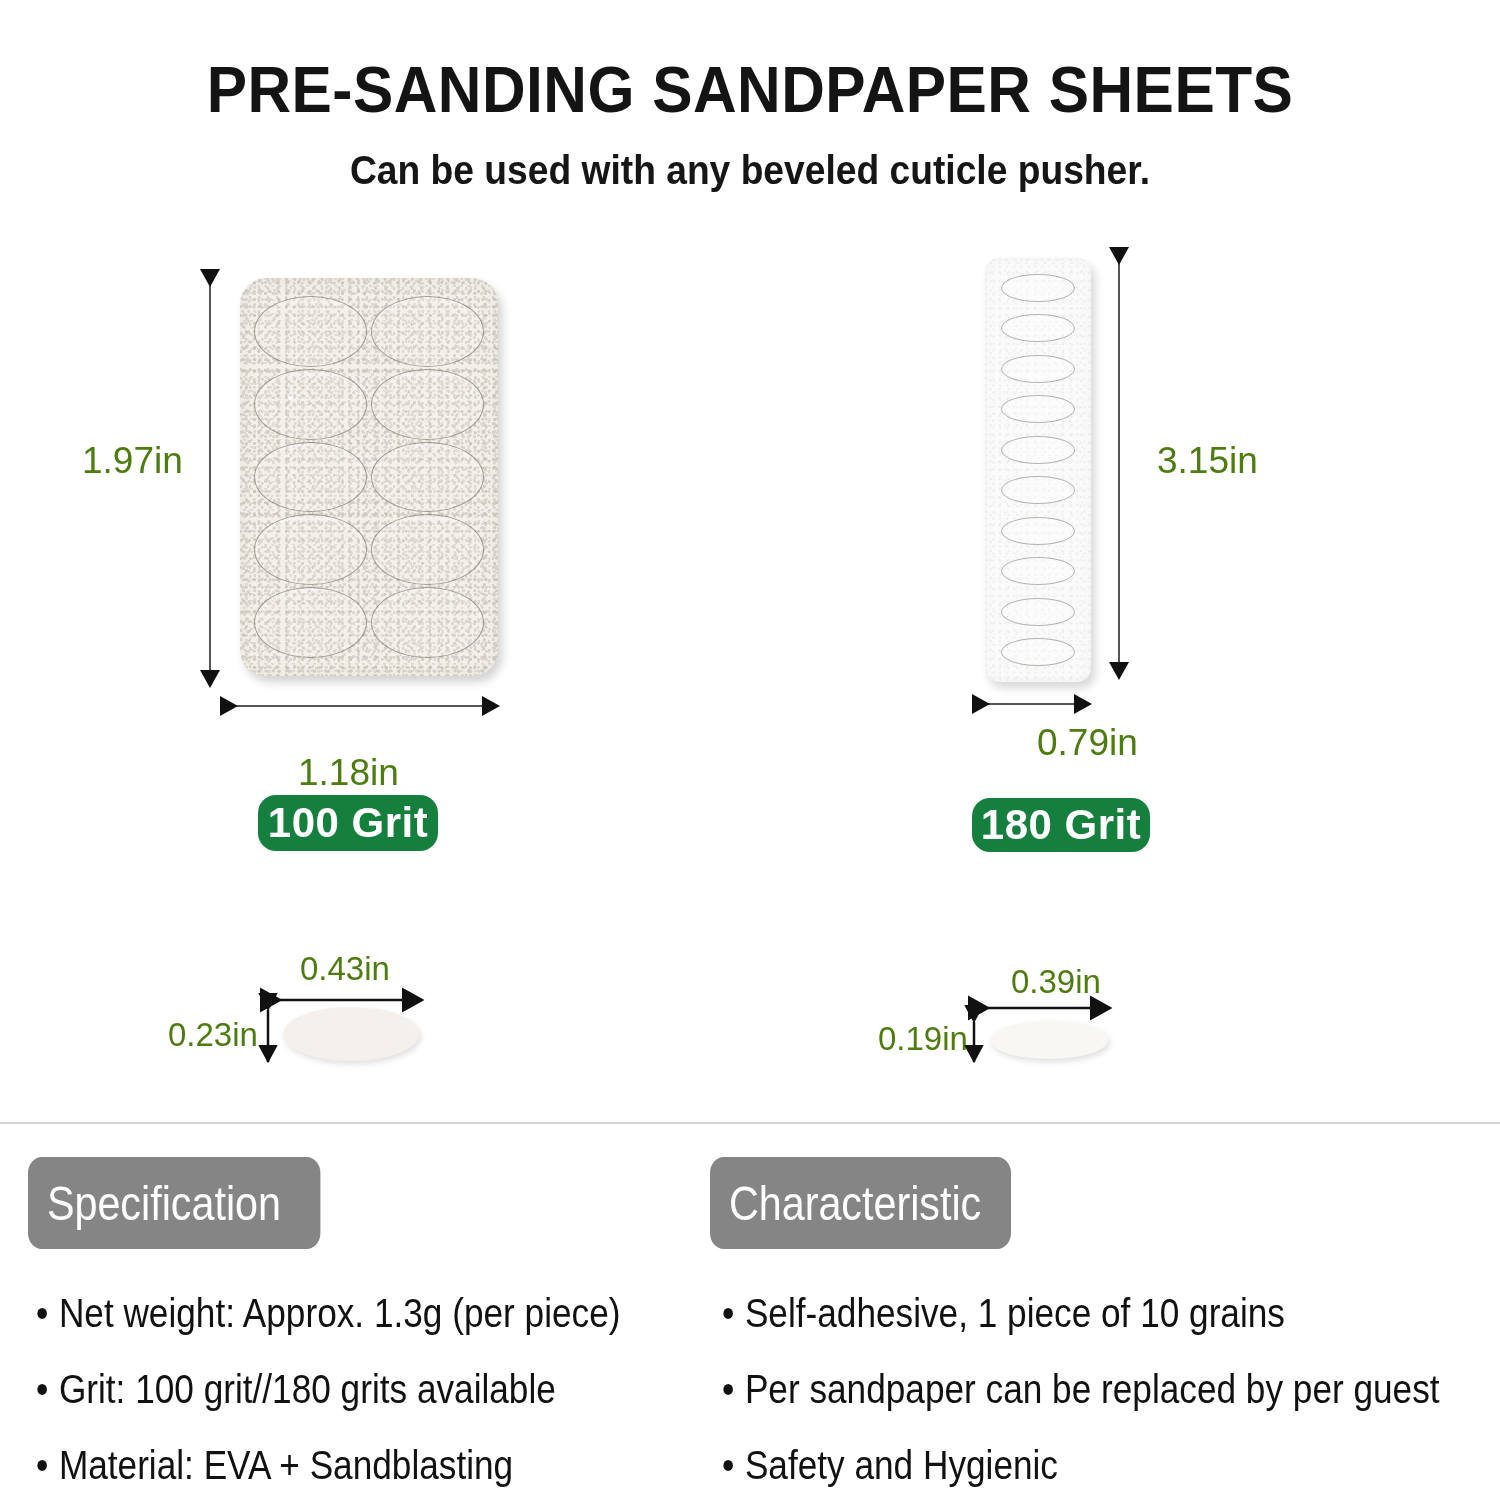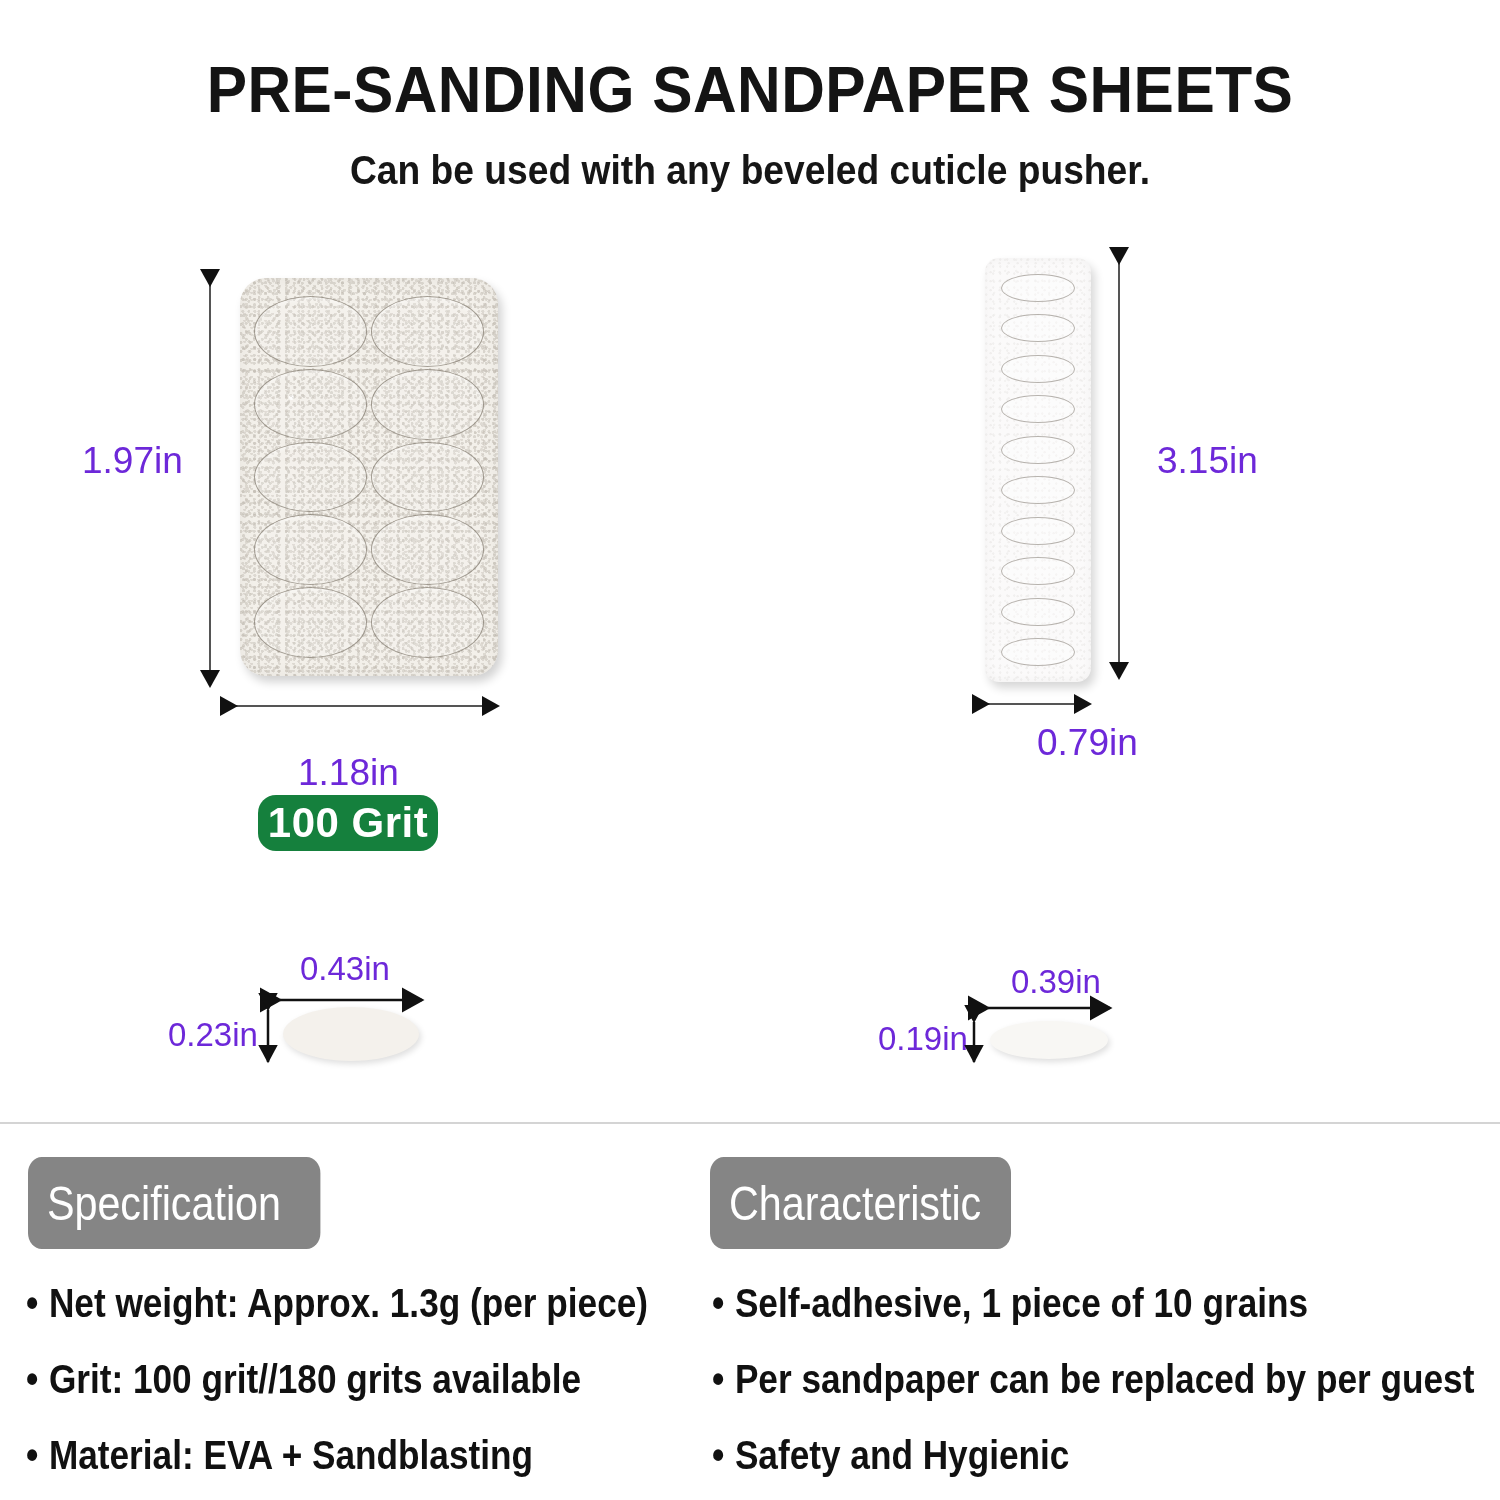--- a/index.html
+++ b/index.html
@@ -104,21 +104,21 @@
     border:1.4px solid rgba(170,166,160,.85);
     box-sizing:border-box;
     background:rgba(255,255,255,.35);
   }
 
   
   .dim-label{
     position:absolute;
     font-family:"Liberation Sans", sans-serif;
     font-size:37px;
-    color:#6d28d9;
+    color:#4d7c0f;
     white-space:nowrap;
   }
   .dim-label.sm{font-size:33px;text-align:right;}
   svg.arrows{position:absolute;left:0;top:0;width:1500px;height:1500px;pointer-events:none;}
 
   
   .badge{
     position:absolute;
     background:#15803d;
     color:#ffffff;
@@ -166,21 +166,21 @@
     line-height:1.0;
   }
   .bullets li{
     list-style:none;
     margin:0 0 36px 0;
     padding:0;
     white-space:nowrap;
     transform:scaleX(0.88);
     transform-origin:left center;
   }
-  .bullets ul{margin:0;padding:0;font-weight:bold;}
+  .bullets ul{margin:10px;padding:0;}
   .bul{display:inline-block;width:26px;}
 </style>
 </head>
 <body>
 
 <div class="page">
 
   <div class="title">PRE-SANDING SANDPAPER SHEETS</div>
   <div class="subtitle">Can be used with any beveled cuticle pusher.</div>
 
@@ -217,20 +217,21 @@
       <div class="ovr"></div>
       <div class="ovr"></div>
       <div class="ovr"></div>
       <div class="ovr"></div>
     </div>
   </div>
 
   <div class="dim-label" style="left:1157px;top:440px;">3.15in</div>
   <div class="dim-label" style="left:1037px;top:722px;">0.79in</div>
 
+  <div class="badge" style="left:972px;top:798px;width:178px;height:54px;">180 Grit</div>
 
   <div class="mini-oval" style="left:283px;top:1007px;width:136px;height:54px;"></div>
   <div class="dim-label sm" style="left:300px;top:950px;">0.43in</div>
   <div class="dim-label sm" style="left:168px;top:1016px;">0.23in</div>
 
   <div class="mini-oval light" style="left:990px;top:1021px;width:118px;height:38px;"></div>
   <div class="dim-label sm" style="left:1011px;top:963px;">0.39in</div>
   <div class="dim-label sm" style="left:878px;top:1020px;">0.19in</div>
 
   <svg class="arrows" viewBox="0 0 1500 1500">

